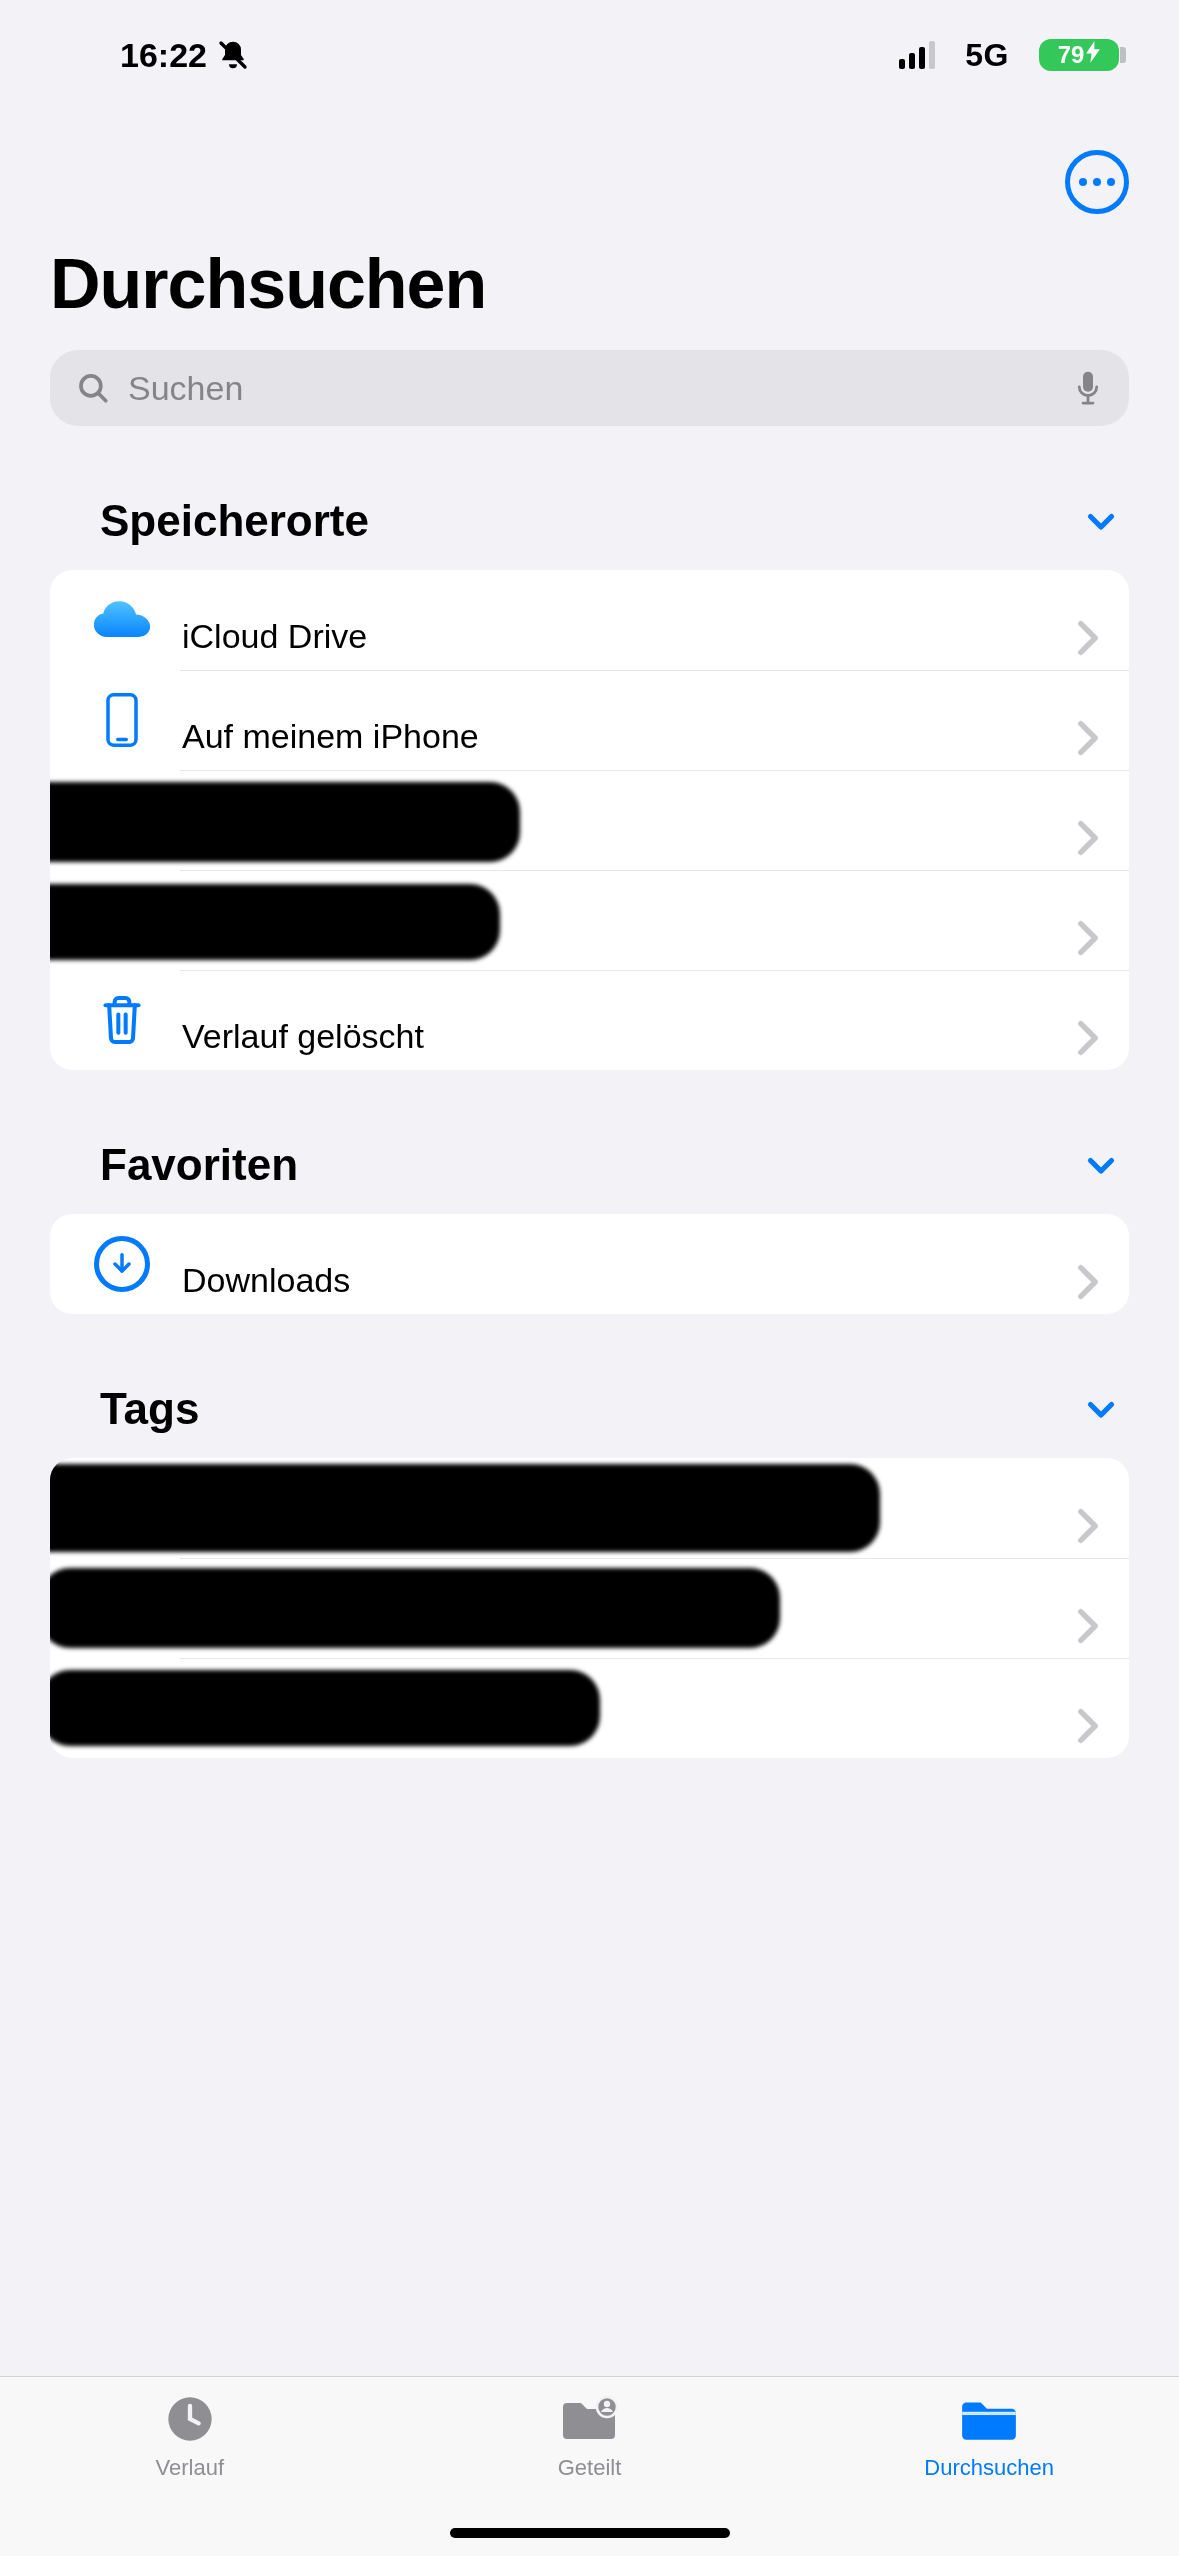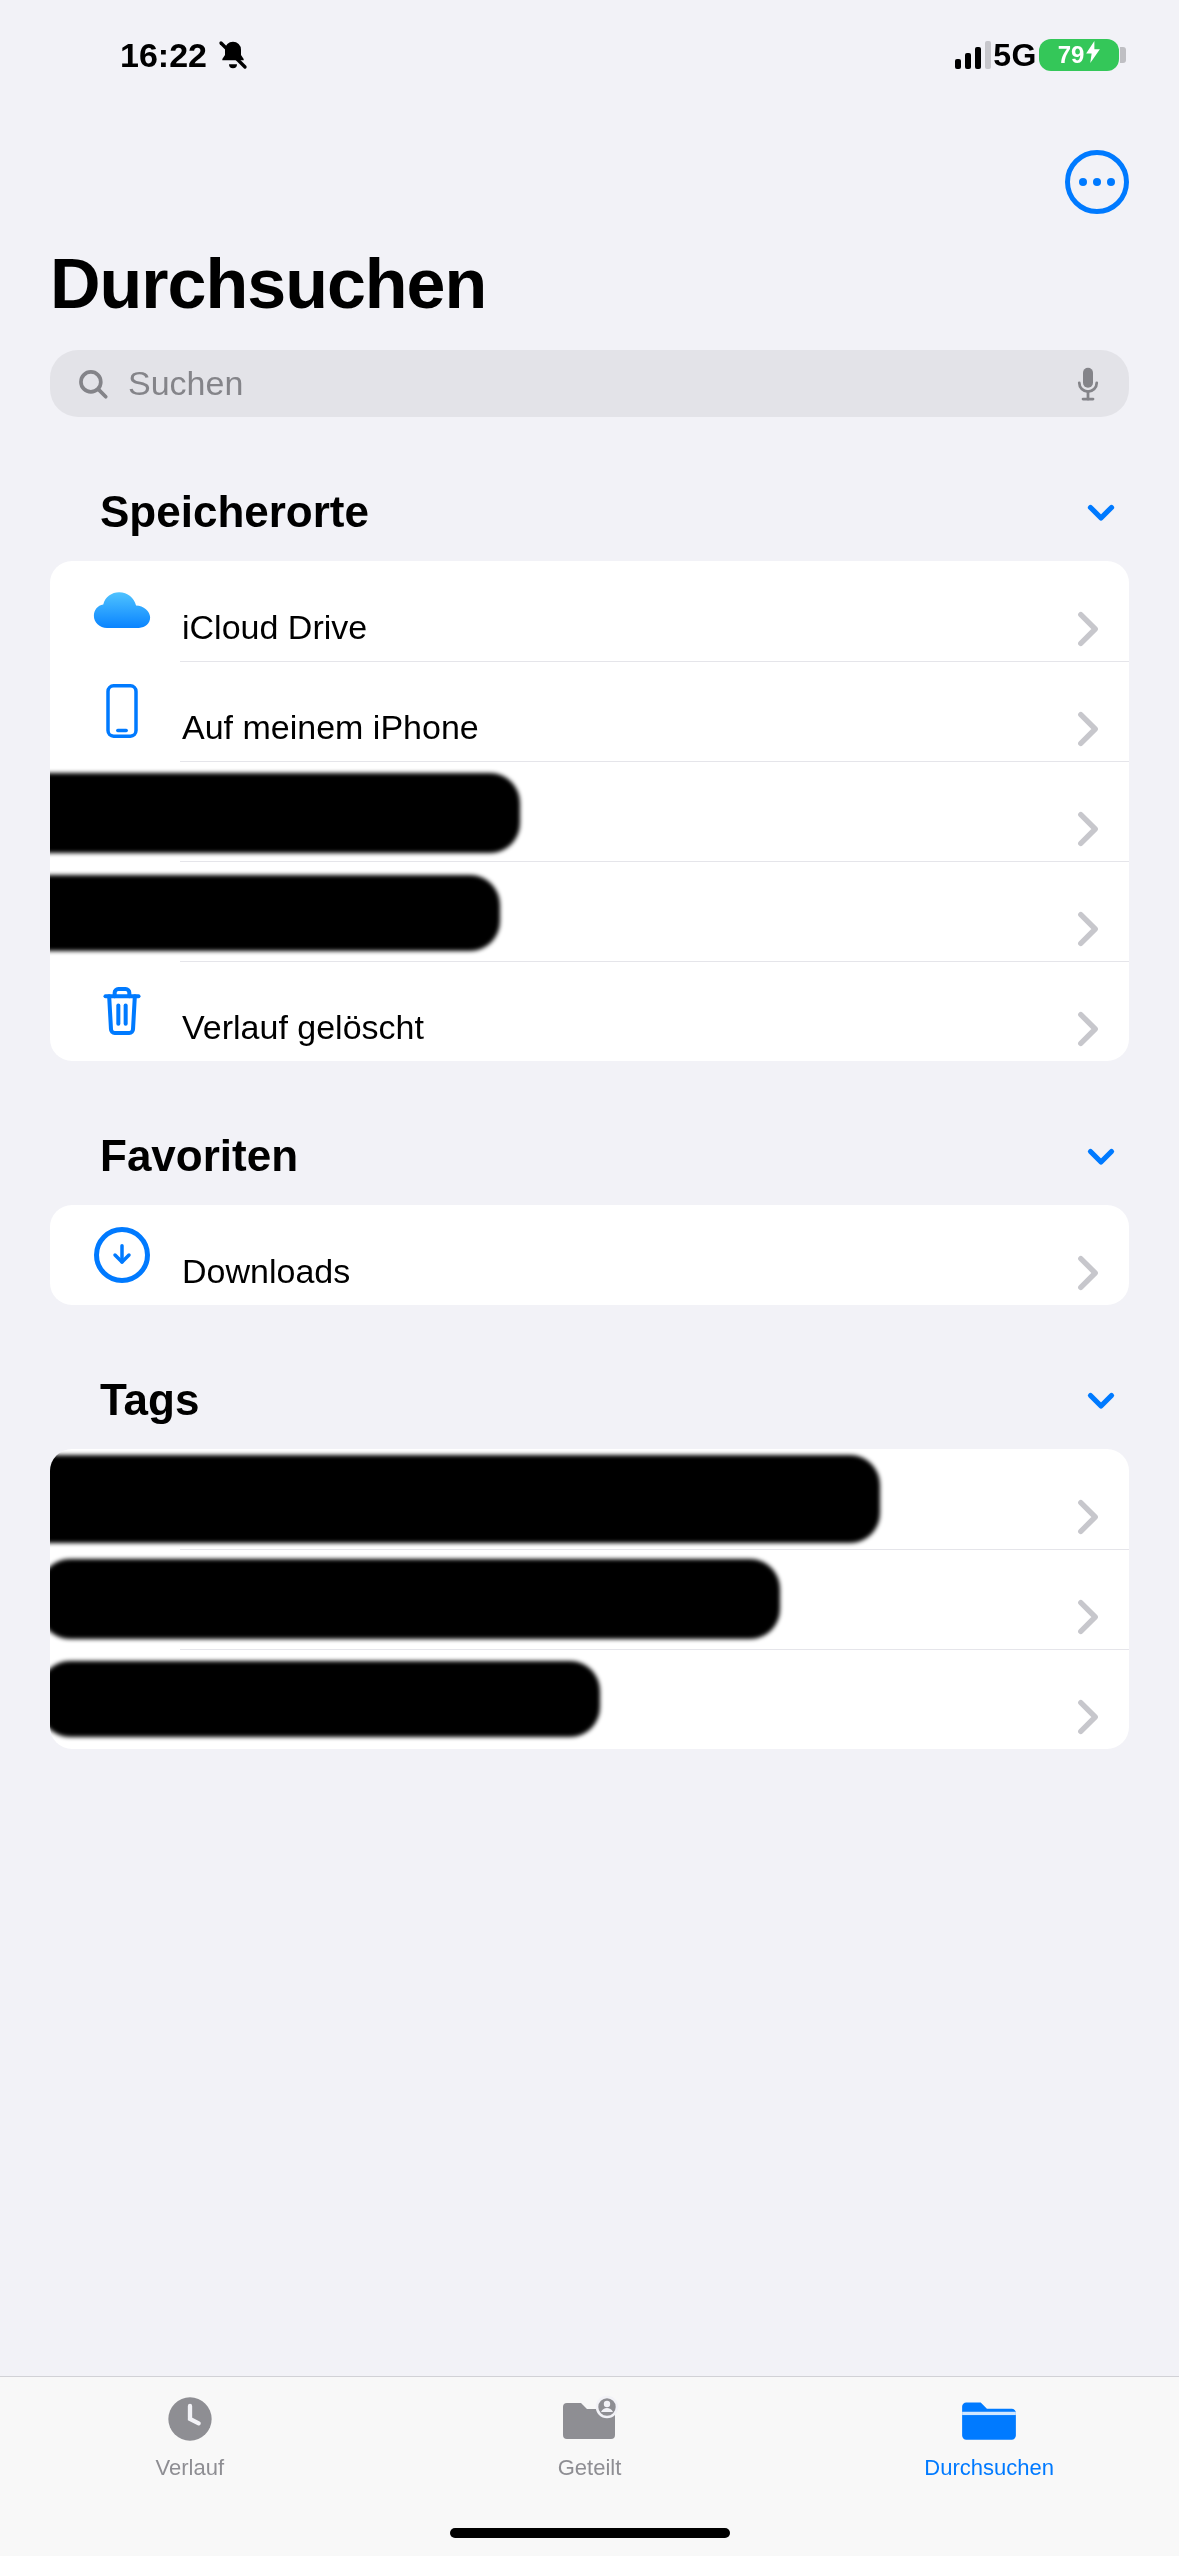--- a/index.html
+++ b/index.html
@@ -15,21 +15,21 @@
   
   .status-bar {
     height: 110px;
     display: flex;
     justify-content: space-between;
     padding: 0 60px 0 120px;
     font-size: 34px;
     font-weight: 600;
   }
   .status-left { display: flex; align-items: center; gap: 10px; }
-  .status-right { display: flex; align-items: center; gap: 2px; }
+  .status-right { display: flex; align-items: center; gap: 30px; }
   .bell-off-icon svg { display:block; }
   .signal-bars { display:flex; align-items:flex-end; gap:4px; height: 28px; }
   .signal-bars span { width: 6px; background:#000; border-radius:2px; }
   .signal-bars .b1{height:10px;} .signal-bars .b2{height:16px;} .signal-bars .b3{height:22px;} .signal-bars .b4{height:28px; background:#c7c7cc;}
   .sig5g { font-size: 32px; font-weight:600; letter-spacing:0.5px; }
   .battery {
     display:flex; align-items:center; justify-content:center;
     width: 80px; height: 32px; background:#34c759;
     border-radius: 12px; color:#fff; font-size:24px; font-weight:700;
     position:relative;
@@ -52,21 +52,21 @@
   .more-btn span { width:8px; height:8px; background:#007aff; border-radius:50%; }
 
   
   .page-title {
     font-size: 70px; font-weight: 800; padding: 10px 50px 26px 50px; letter-spacing:-1px;
   }
 
   
   .search-wrap { padding: 0 50px; }
   .search-field {
-    background:#e3e3e8; border-radius: 28px; height: 67px;
+    background:#e3e3e8; border-radius: 28px; height: 76px;
     display:flex; align-items:center; padding: 0 26px; gap: 18px;
   }
   .search-field input {
     flex:1; border:none; background:transparent; font-size:34px; color:#000;
     outline:none;
   }
   .search-field input::placeholder { color:#848489; }
   .search-icon svg, .mic-icon svg { display:block; }
 
   

